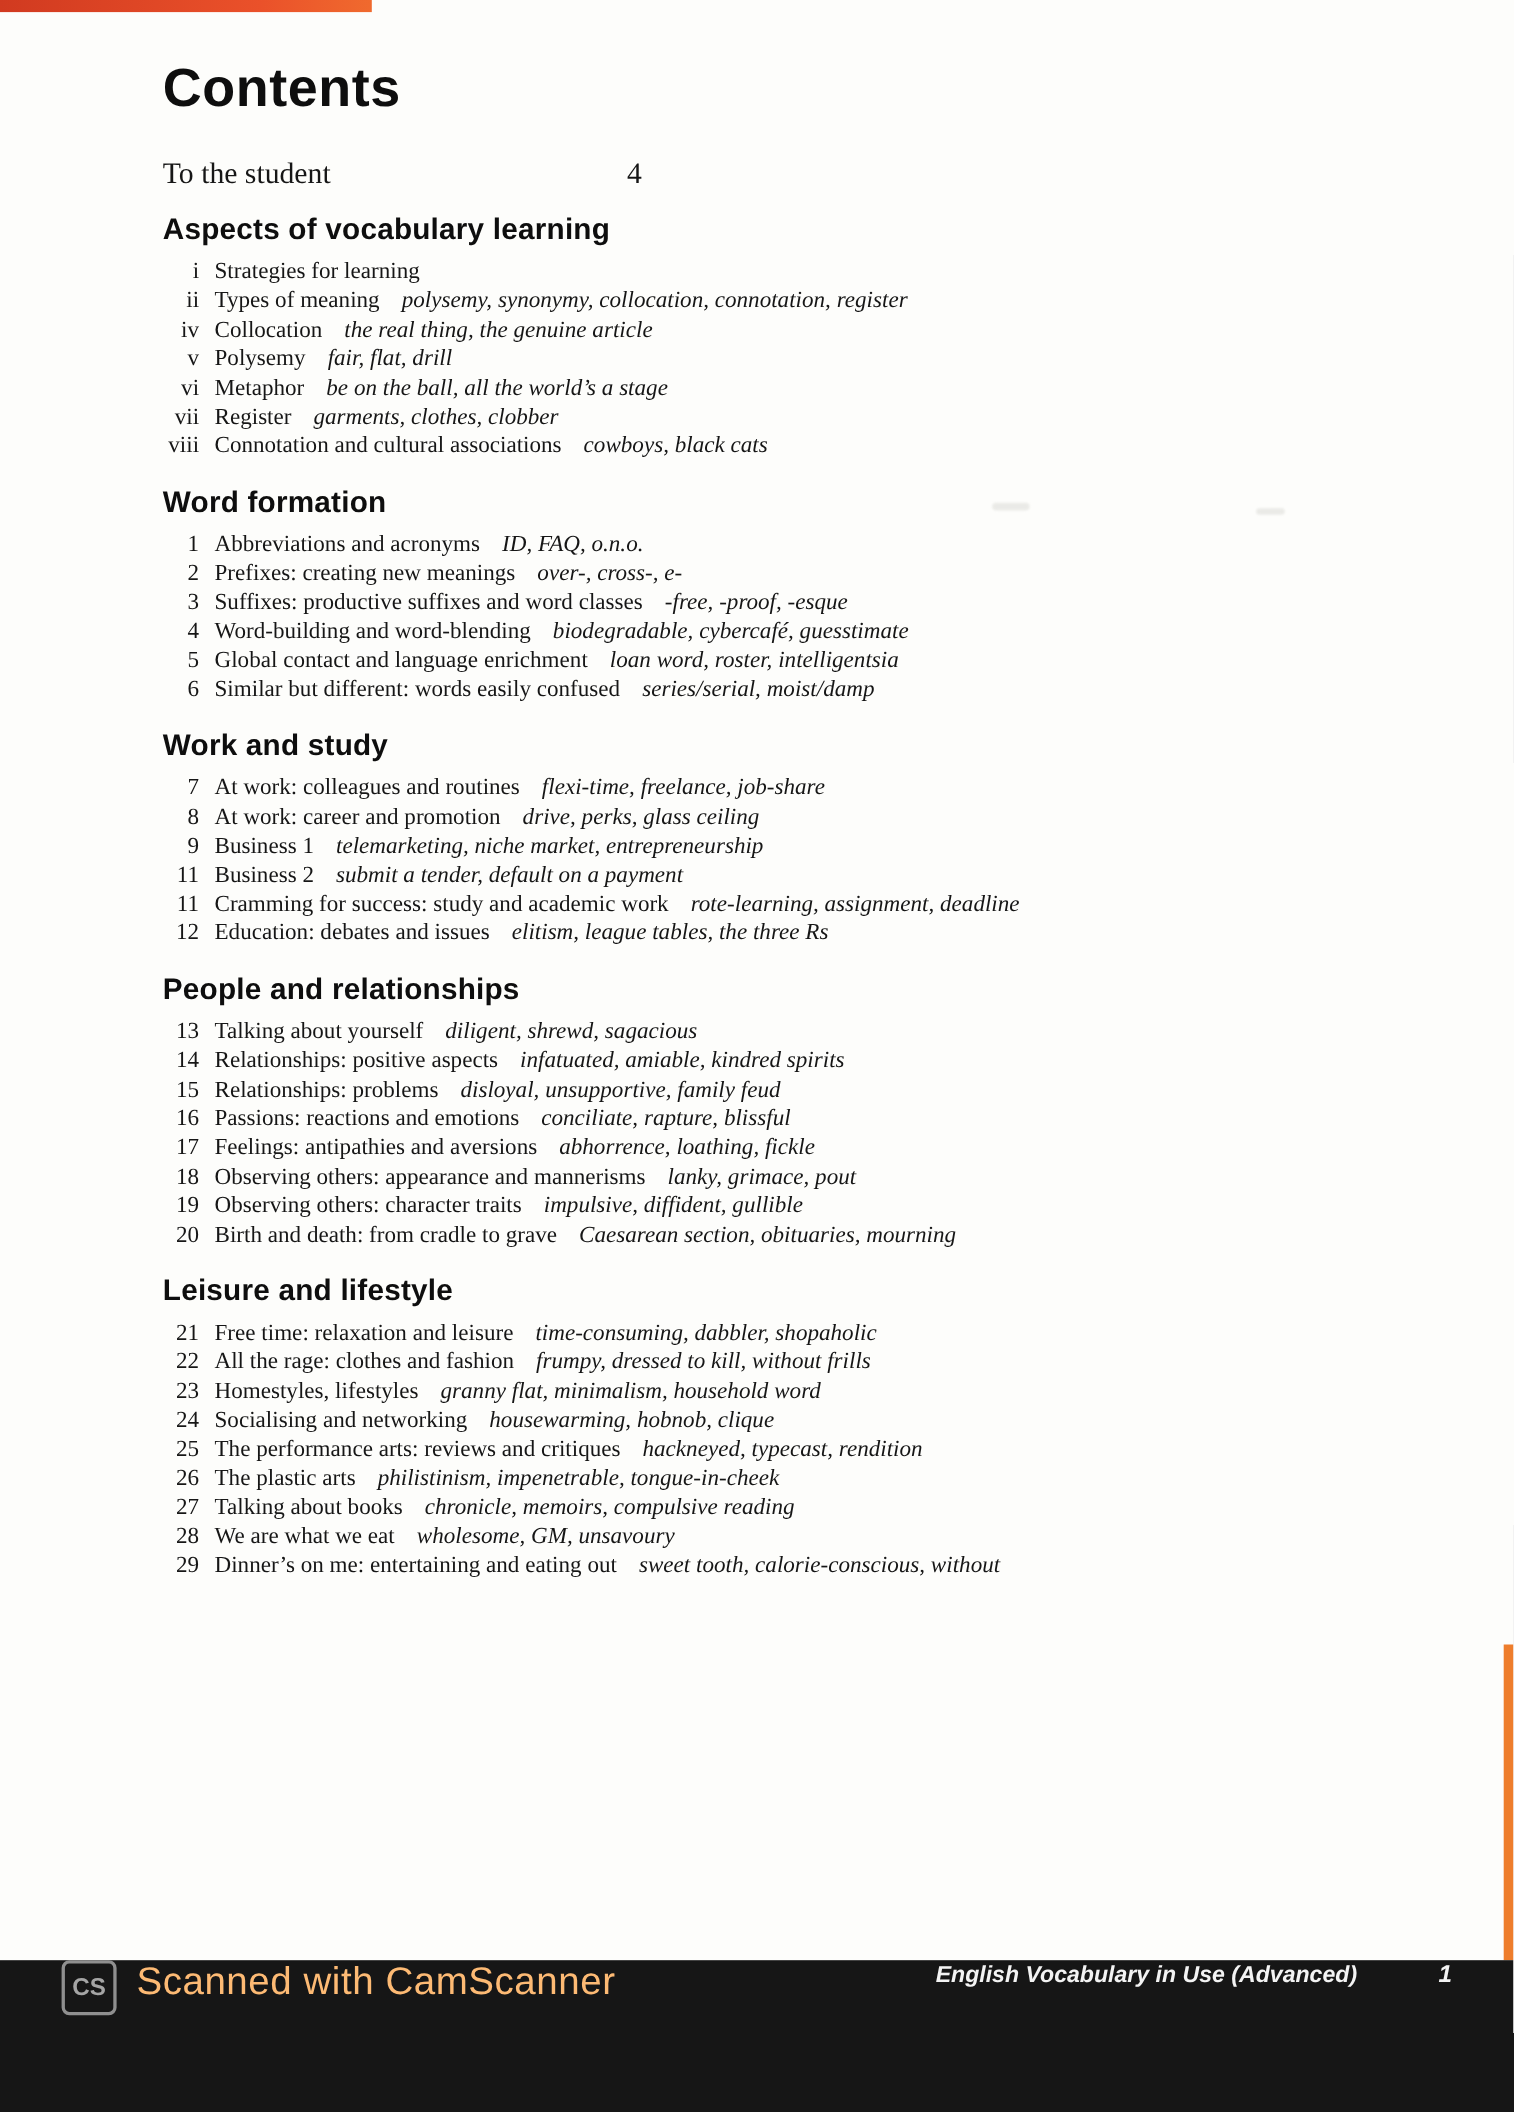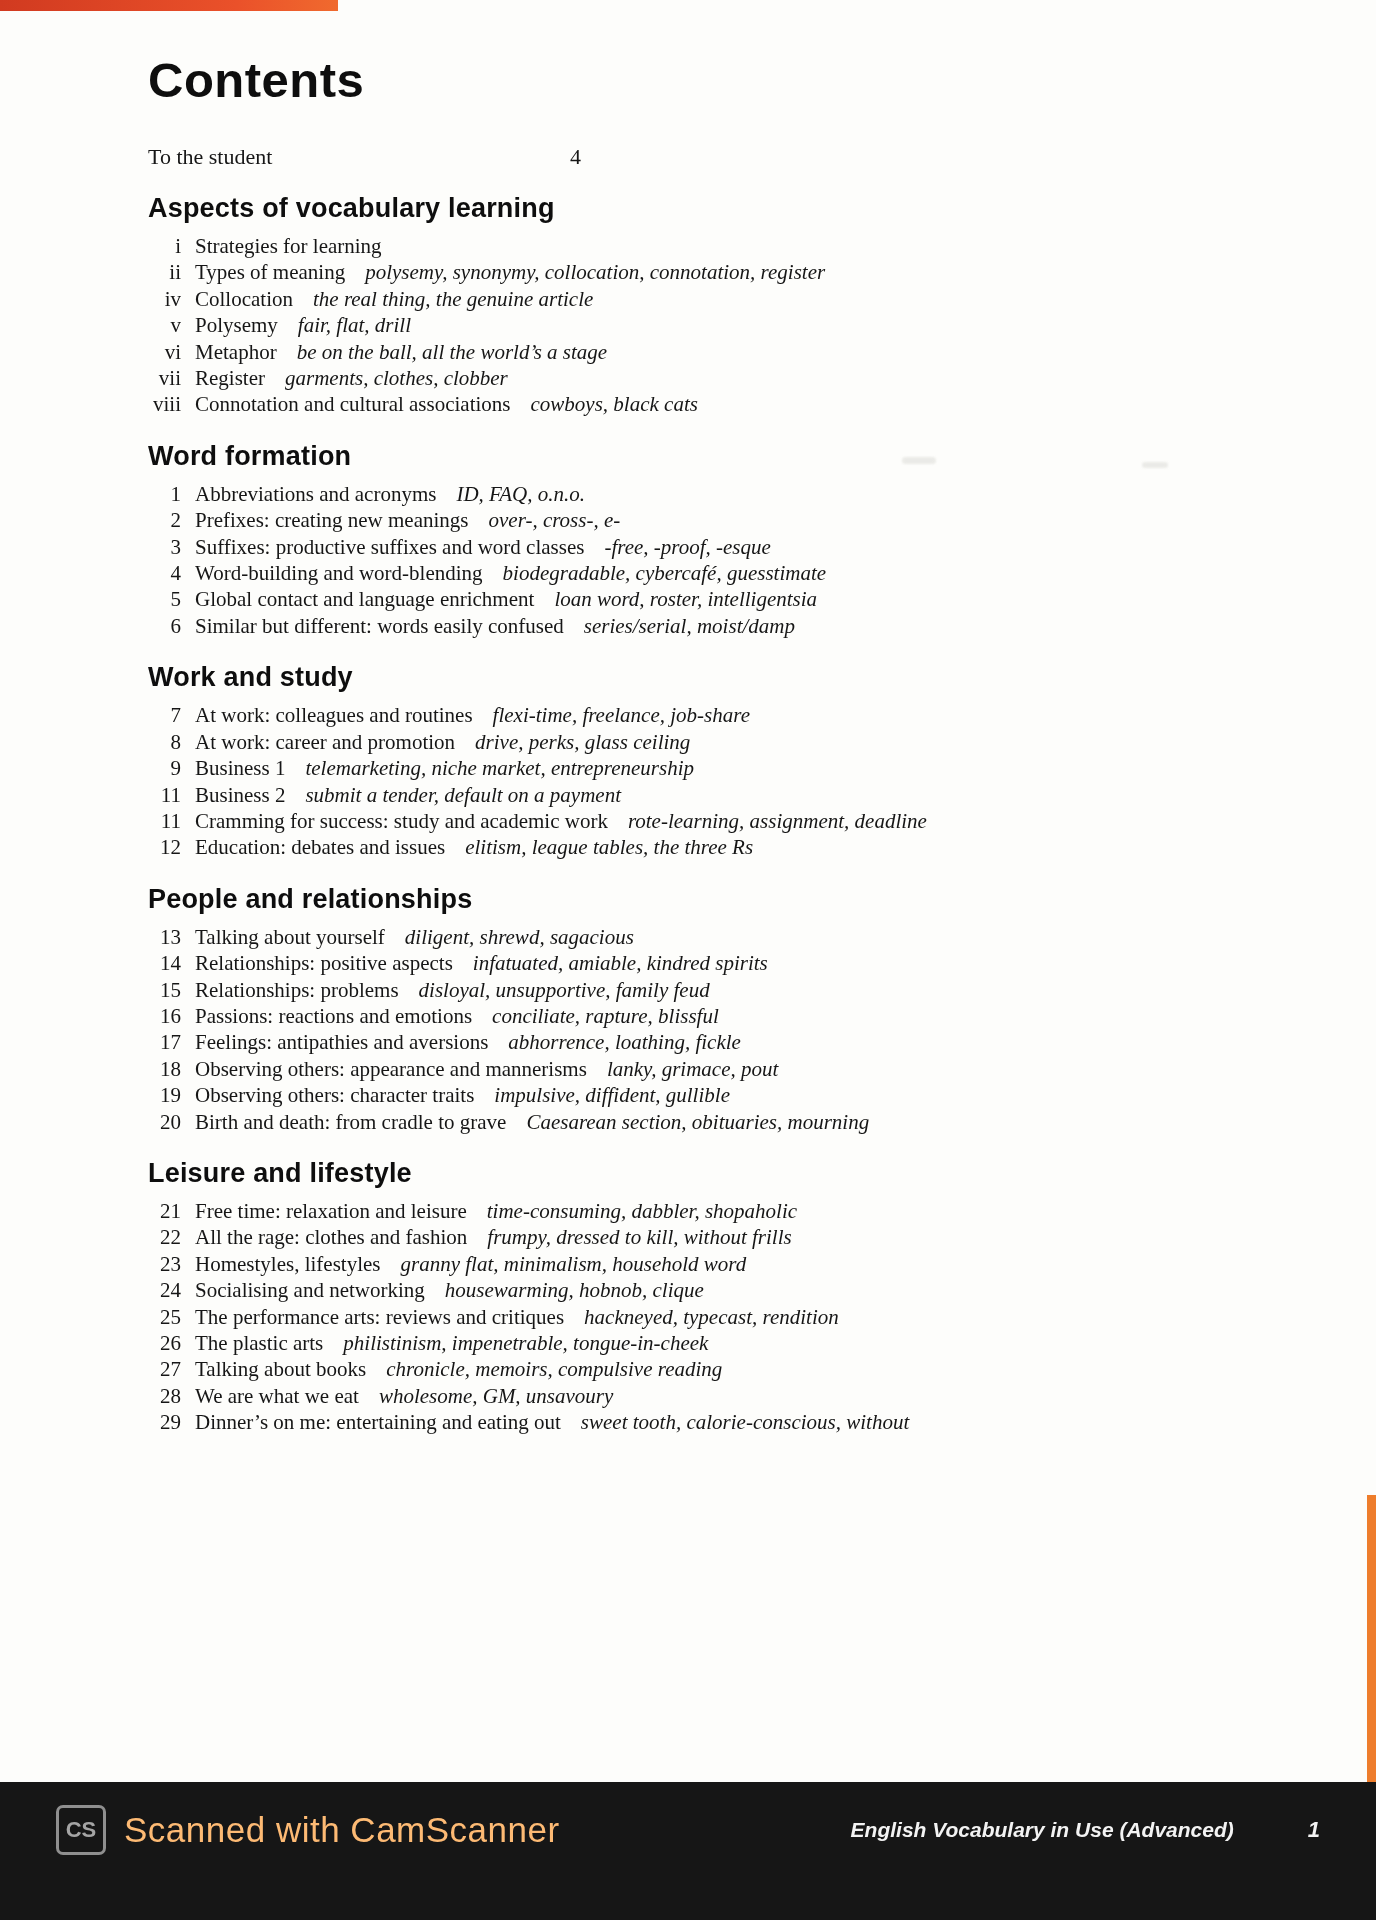--- a/index.html
+++ b/index.html
@@ -37,21 +37,21 @@
   .doc-title {
     font-family: "Liberation Sans", sans-serif;
     font-weight: 700;
     font-size: 49px;
     letter-spacing: .5px;
     color: #0e0e0e;
     margin: 0 0 36px 0;
   }
   .front-row {
     position: relative;
-    font-size: 22px;
+    font-size: 27px;
     line-height: 26px;
     margin-bottom: 4px;
   }
   .front-page {
     position: absolute; left: 422px; top: 0;
   }
   .toc-section { margin: 0; }
   .section-heading {
     font-family: "Liberation Sans", sans-serif;
     font-weight: 700;
@@ -78,21 +78,21 @@
     font-style: italic;
     margin-left: 20px;
   }
 
   
   .scan-bar {
     position: absolute; left: 0; right: 0; bottom: 0;
     height: 138px;
     background: #161616;
     display: flex;
-    align-items: center;
+    align-items: flex-start;
     padding: 0 56px 42px 56px;
     box-sizing: border-box;
   }
   .cs-logo {
     flex: none;
     width: 44px; height: 44px;
     border: 3px solid #8f8f8f;
     border-radius: 7px;
     display: flex; align-items: center; justify-content: center;
     color: #a5a5a5;

